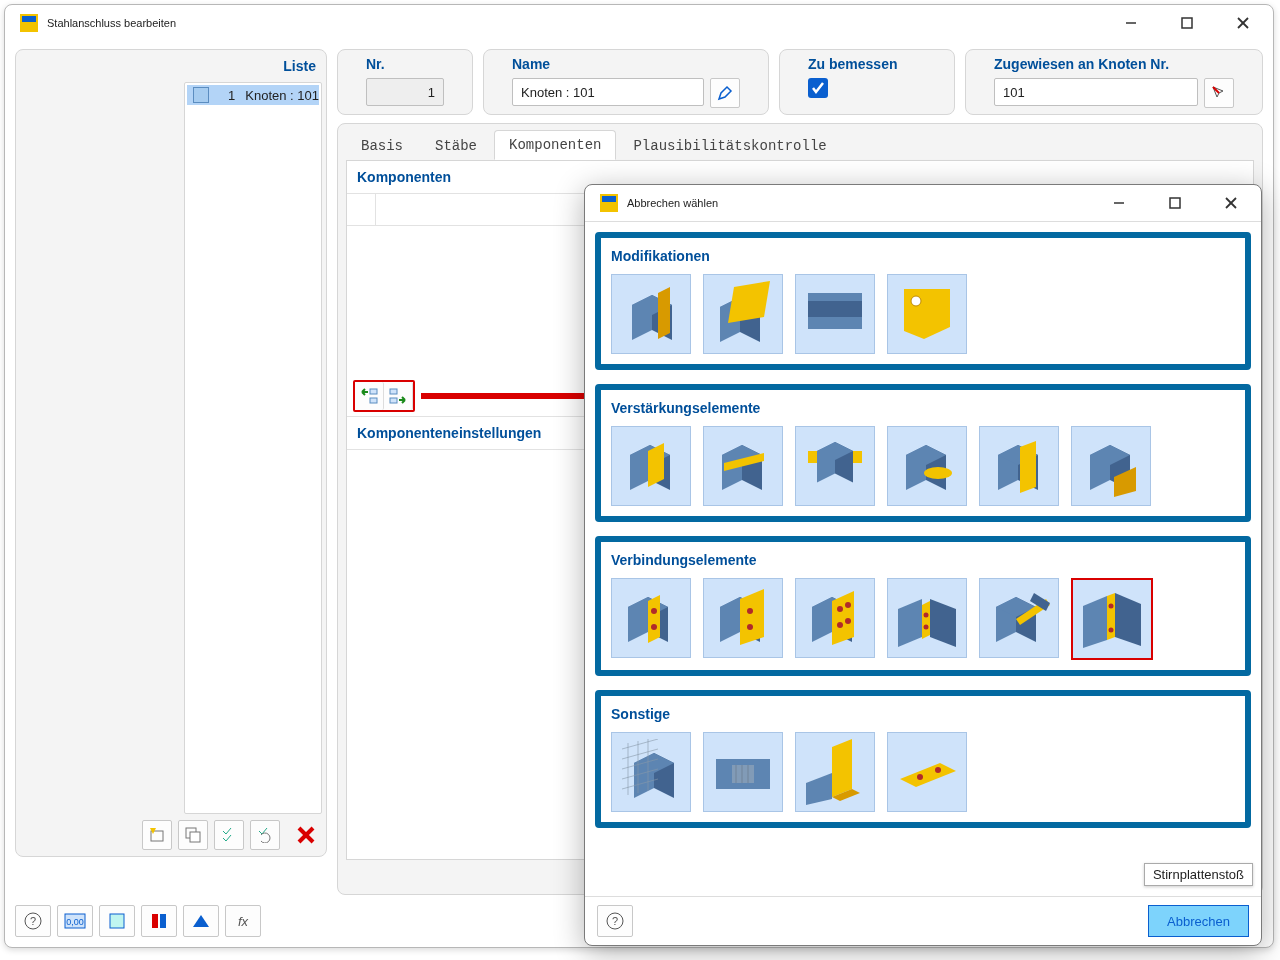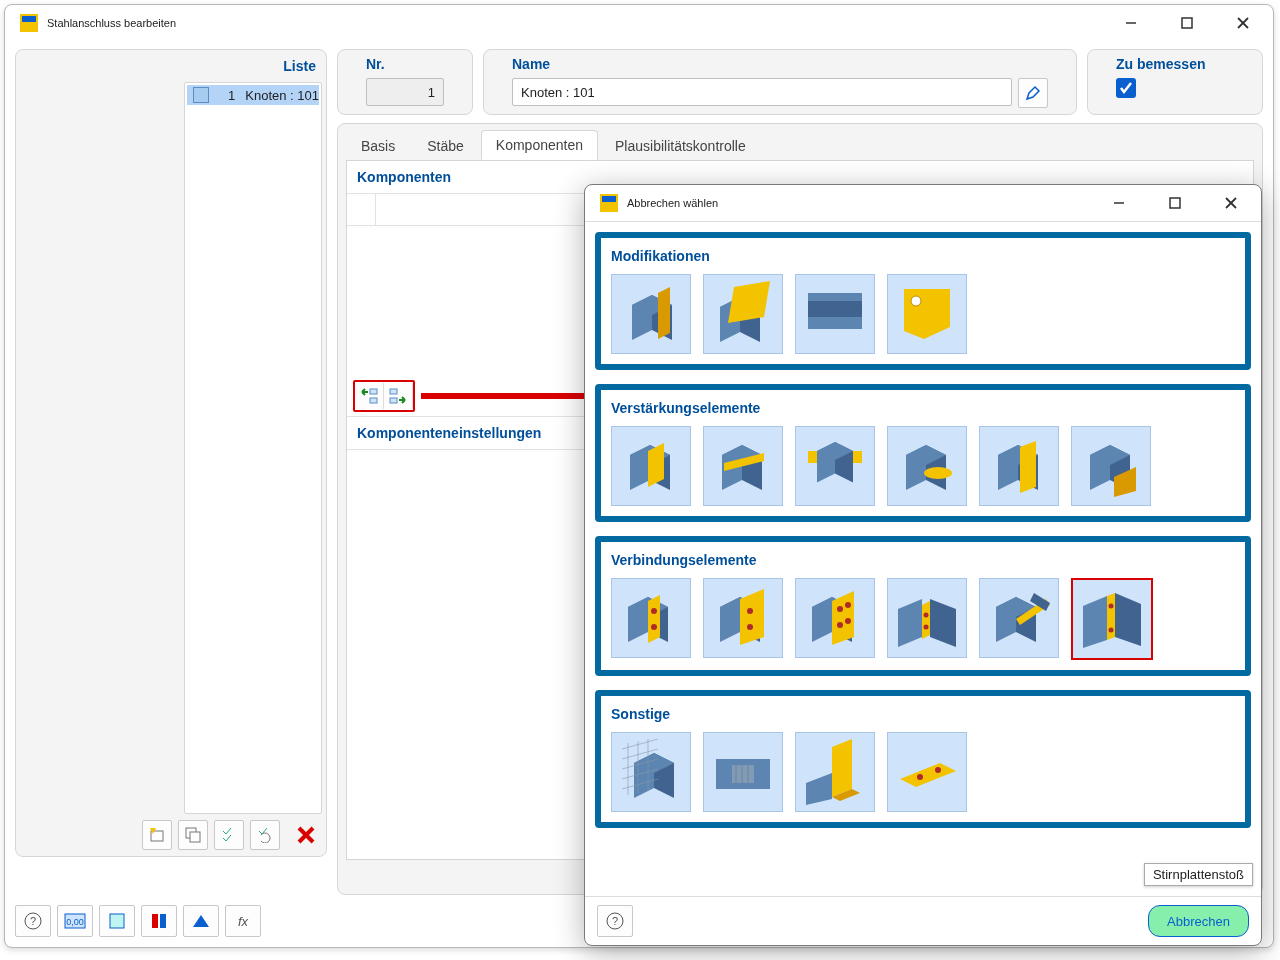--- a/index.html
+++ b/index.html
@@ -36,21 +36,21 @@
   .icon-btn{width:28px;height:28px;border:1px solid #c8c8c8;background:#fdfdfd;display:flex;align-items:center;justify-content:center;border-radius:2px;}
   .right-area{flex:1;display:flex;flex-direction:column;gap:8px;}
   .top-fields{display:flex;gap:10px;}
   .field-box{border:1px solid var(--border-light);border-radius:8px;background:var(--panel-bg);padding:6px 28px;}
   .field-label{color:var(--header-blue);font-weight:600;font-size:14px;margin-bottom:6px;}
   .input{height:28px;border:1px solid #bfbfbf;background:#fff;border-radius:2px;padding:0 8px;display:flex;align-items:center;box-sizing:border-box;}
   .input.ro{background:#eee;}
   .checkbox{width:20px;height:20px;border-radius:3px;background:#0a5fcf;display:flex;align-items:center;justify-content:center;}
   .tabs-panel{flex:1;}
   .tab-strip{display:flex;align-items:flex-end;padding:6px 8px 0 8px;gap:2px;}
-  .tab{padding:6px 14px;border:1px solid transparent;border-bottom:none;font-size:14px;color:#444;}
+  .tab{padding:6px 14px;border:1px solid transparent;border-bottom:none;font-size:14px;color:#444;font-family:Liberation Mono, monospace;}
   .tab.active{background:#fff;border:1px solid var(--border-light);border-bottom:1px solid #fff;border-radius:4px 4px 0 0;}
   .tab-body{background:#fff;margin:0 8px 8px 8px;border:1px solid var(--border-light);height:698px;padding:0;}
   .section-title{color:var(--header-blue);font-weight:600;font-size:14px;padding:8px 10px;border-bottom:1px solid #e2e2e2;}
   .comp-header{display:flex;border-bottom:1px solid #e2e2e2;}
   .comp-header .col{flex:1;text-align:center;padding:8px;border-right:1px solid #e2e2e2;color:#444;}
   .comp-empty{height:150px;}
   .insert-row{display:flex;align-items:center;padding:4px 6px;}
   .insert-box{border:2px solid var(--red);display:flex;border-radius:2px;}
   .insert-box .icon-btn{border:none;border-right:1px solid #ddd;}
   .arrow{flex:1;height:20px;position:relative;margin-left:6px;}
@@ -63,21 +63,21 @@
   .dialog .titlebar{border-bottom:1px solid #ddd;}
   .dialog-body{flex:1;padding:10px;overflow:auto;}
   .group{border:6px solid #0369a1;border-radius:4px;margin-bottom:14px;padding:10px;}
   .group-title{color:var(--header-blue);font-weight:600;font-size:14px;margin-bottom:10px;}
   .thumb-row{display:flex;gap:12px;flex-wrap:wrap;}
   .thumb{width:78px;height:78px;background:var(--blue-light);border:1px solid #a9c5e6;display:flex;align-items:center;justify-content:center;position:relative;}
   .thumb.selected{border:2px solid var(--red);}
   .thumb svg{width:66px;height:66px;}
   .tooltip{position:absolute;right:8px;top:678px;background:#fff;border:1px solid #aaa;padding:3px 8px;font-size:13px;box-shadow:0 1px 3px rgba(0,0,0,.2);}
   .dialog-footer{display:flex;align-items:center;justify-content:space-between;padding:8px 12px;border-top:1px solid #ddd;}
-  .btn{height:30px;padding:0 18px;border:1px solid #0a5fcf;background:#86efac;color:#0a5fcf;border-radius:12px;display:flex;align-items:center;}
+  .btn{height:30px;padding:0 18px;border:1px solid #0a5fcf;background:#7dd3fc;color:#0a5fcf;border-radius:0;display:flex;align-items:center;}
   .iso-beam{fill:#5d85b2;}
   .iso-beam-dark{fill:#41638f;}
   .iso-plate{fill:#f3c300;}
   .iso-plate-dark{fill:#d89a00;}
   .bolt{fill:#b02a2a;}
 </style>
 </head>
 <body>
 
 <svg width="0" height="0" style="position:absolute">
@@ -186,20 +186,32 @@
               </div>
           </div>
         </div>
         <div class="field-box" style="width:118px">
           <div class="field-label">Zu bemessen</div>
           <div class="checkbox">
               <svg width="14" height="14">
                 <path d="M2 7l3 4 7-9" fill="none" stroke="#fff" stroke-width="2.5"></path>
               </svg>
             </div>
+        </div>
+        <div class="field-box" style="width:240px">
+          <div class="field-label">Zugewiesen an Knoten Nr.</div>
+          <div style="display:flex;gap:6px">
+            <div class="input" style="flex:1">101</div>
+            <div class="icon-btn">
+                <svg width="18" height="18">
+                  <path d="M3 3l10 4-4 2-2 4z" fill="none" stroke="#555"></path>
+                  <line x1="3" y1="3" x2="9" y2="9" stroke="#d90000" stroke-width="2"></line>
+                </svg>
+              </div>
+          </div>
         </div>
       </div>
 
       <div class="panel tabs-panel">
         <div class="tab-strip">
           <div class="tab">Basis</div>
           <div class="tab">Stäbe</div>
           <div class="tab active">Komponenten</div>
           <div class="tab">Plausibilitätskontrolle</div>
         </div>

